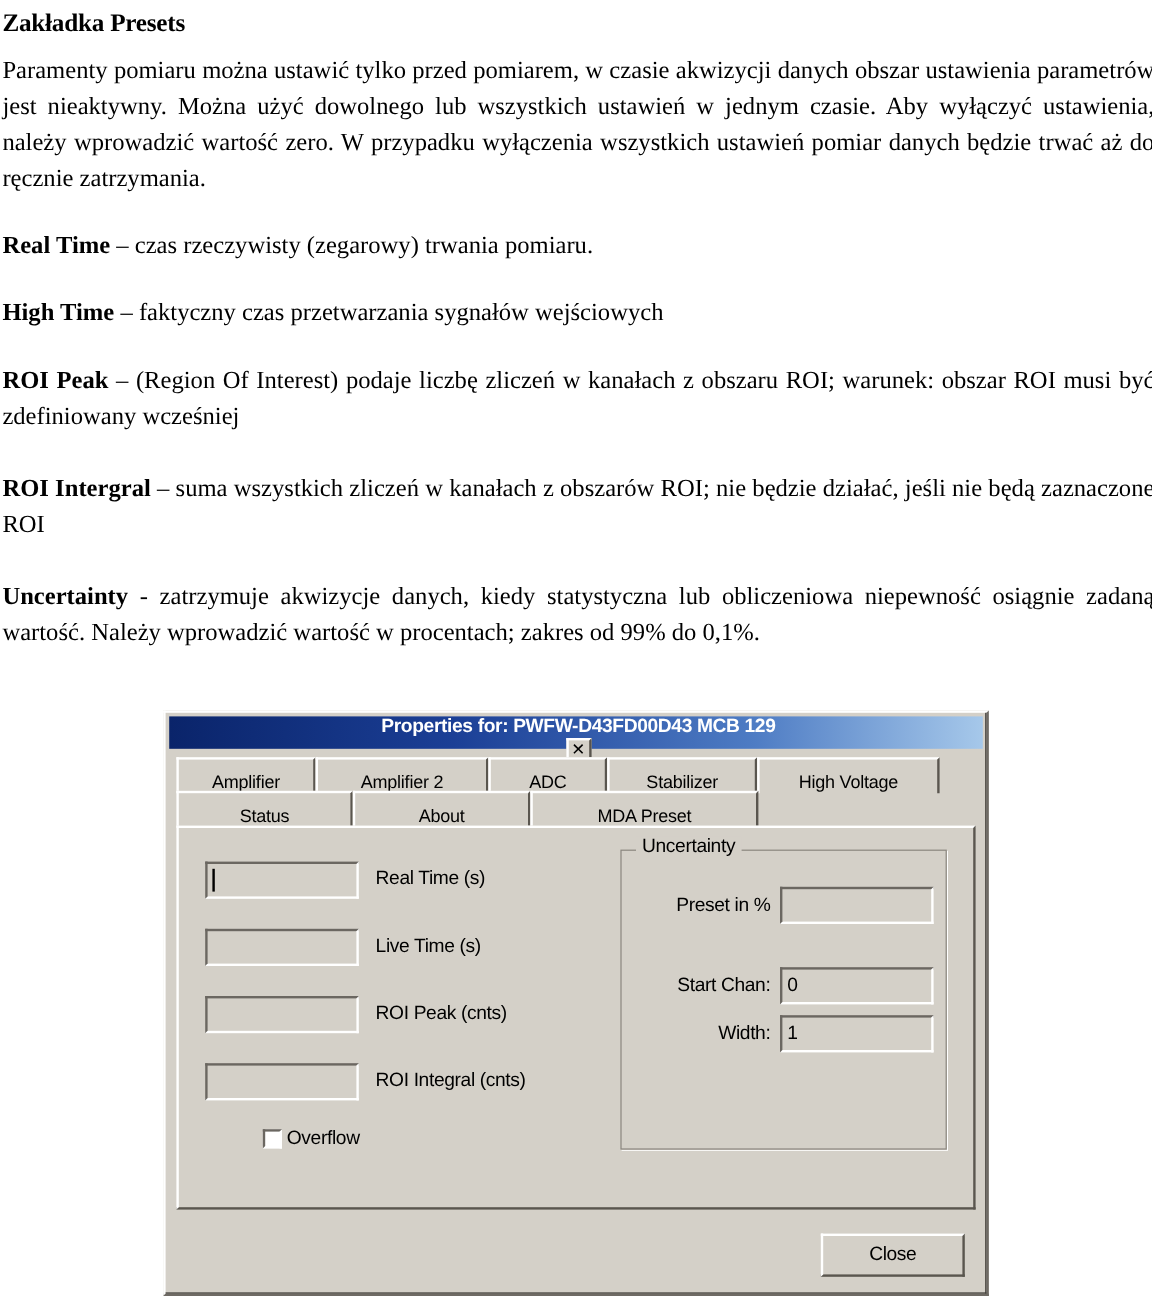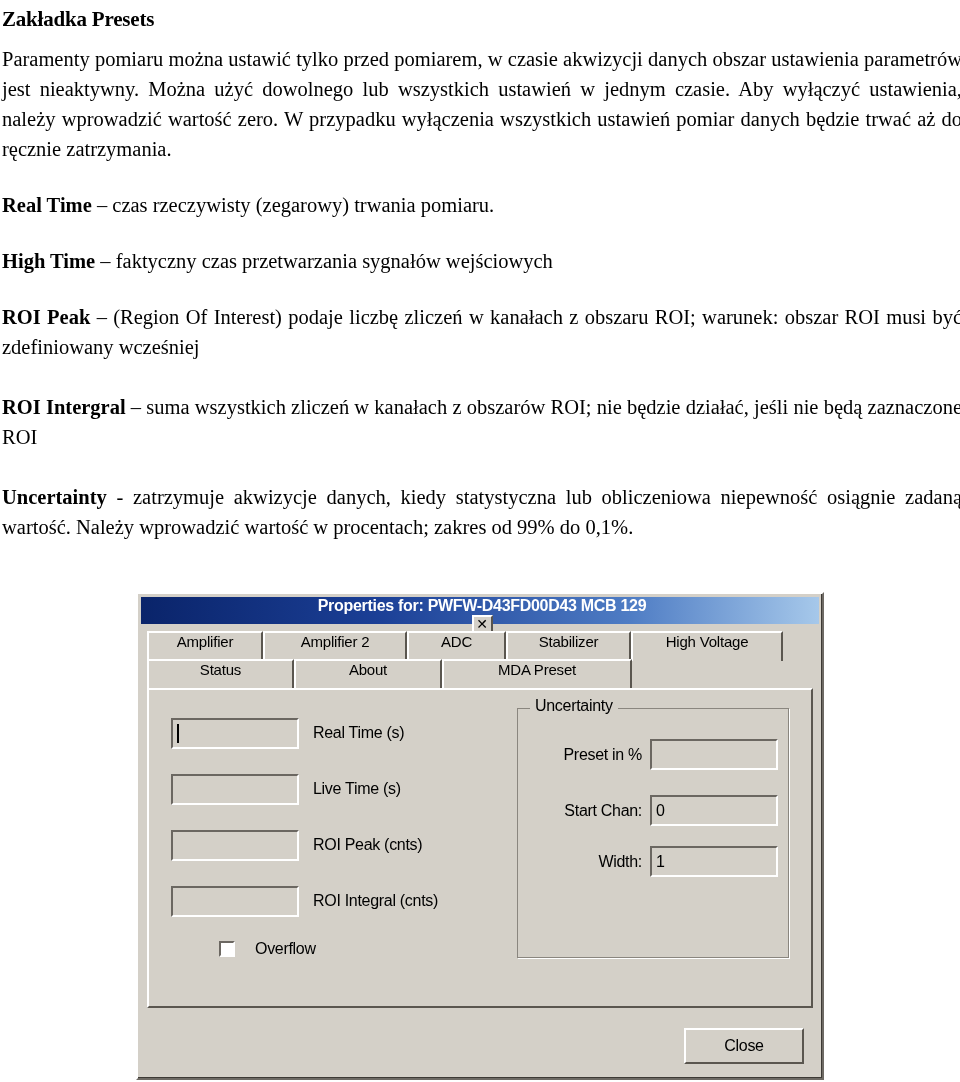--- a/index.html
+++ b/index.html
@@ -133,21 +133,21 @@
   .tab-row.row2 { top: 28px; }
 
   .tab {
     background: #d4d0c8;
     border-top: 2px solid #ffffff;
     border-left: 2px solid #ffffff;
     border-right: 2px solid #5a564f;
     box-sizing: border-box;
     height: 30px;
     display: flex;
-    align-items: flex-start;
+    align-items: flex-end;
     justify-content: center;
     font-size: 15px;
     color: #000000;
     white-space: nowrap;
     letter-spacing: -0.2px;
     position: relative;
     font-family: "Liberation Sans", "DejaVu Sans", sans-serif;
   }
   .tab.selected {
     height: 34px;
@@ -228,21 +228,21 @@
     width: 16px;
     height: 16px;
     background: #ffffff;
     border-top: 2px solid #6b6761;
     border-left: 2px solid #6b6761;
     border-right: 2px solid #ffffff;
     border-bottom: 2px solid #ffffff;
     box-sizing: border-box;
   }
   .checkbox-label {
-    margin-left: 20px;
+    margin-left: 4px;
     font-size: 16px;
     letter-spacing: -0.3px;
     font-family: "Liberation Sans", "DejaVu Sans", sans-serif;
   }
 
   
   .groupbox {
     position: absolute;
     left: 368px;
     top: 18px;
@@ -406,21 +406,21 @@
       <div class="groupbox">
         <div class="group-legend">Uncertainty</div>
 
         <div class="g-row" style="top:30px">
           <div class="g-label">Preset in %</div>
           <div class="textbox tb-group">
               <span></span>
             </div>
         </div>
 
-        <div class="g-row" style="top:86px">
+        <div class="g-row" style="top:97px">
           <div class="g-label">Start Chan:</div>
           <div class="textbox tb-group">
               <span>0</span>
             </div>
         </div>
 
         <div class="g-row" style="top:137px">
           <div class="g-label">Width:</div>
           <div class="textbox tb-group">
               <span>1</span>

